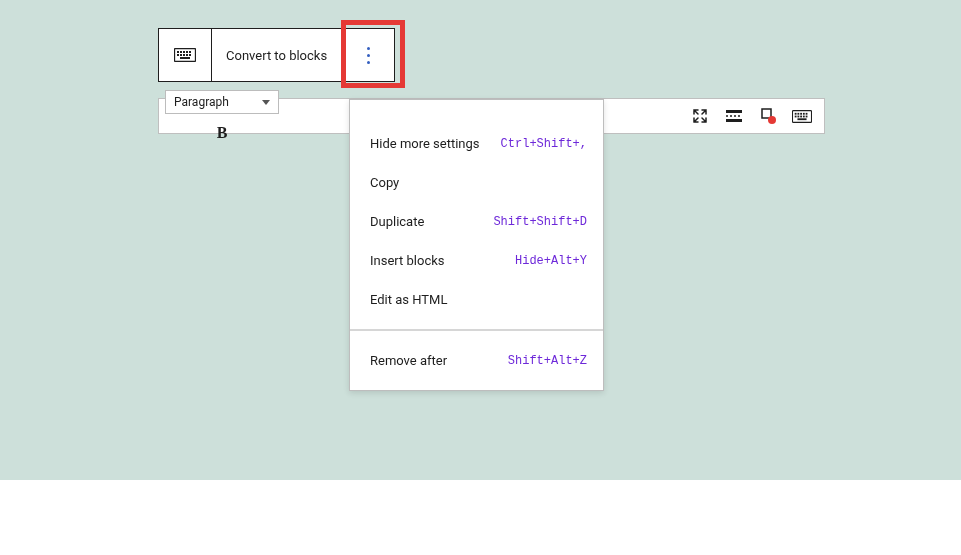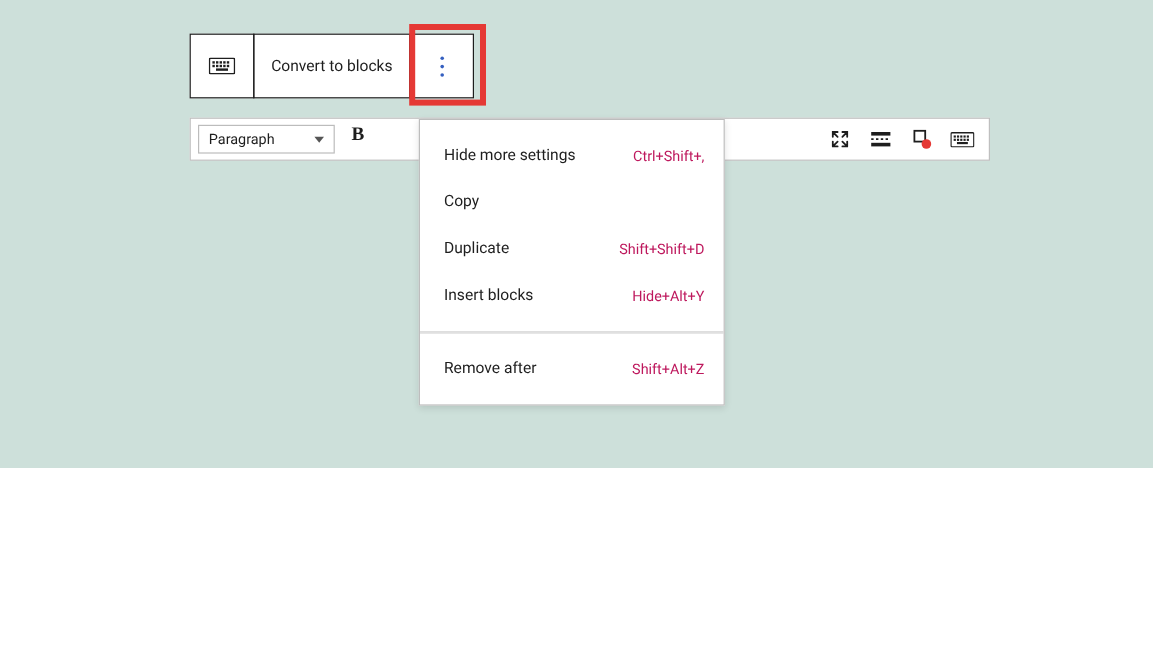--- a/index.html
+++ b/index.html
@@ -7,21 +7,21 @@
     margin: 0;
     padding: 0;
     font-family: -apple-system, BlinkMacSystemFont, "Segoe UI", Roboto, sans-serif;
     font-size: 13px;
     color: #1e1e1e;
     background: #fff;
   }
   .canvas {
     position: relative;
     width: 961px;
-    height: 390px;
+    height: 555px;
     overflow: hidden;
   }
   .mint-bg {
     position: absolute;
     top: 0;
     left: 0;
     width: 961px;
     height: 480px;
     background: #cde0da;
   }
@@ -79,21 +79,23 @@
     height: 36px;
     background: #fff;
     border: 1px solid #bfbfbf;
     display: flex;
     align-items: center;
     justify-content: space-between;
     padding: 0 6px;
   }
   .left-tools {
     display: flex;
+    align-items: center;
     gap: 10px;
+    flex-direction: column;
   }
   .para-select {
     width: 114px;
     height: 24px;
     border: 1px solid #bcbcbc;
     display: flex;
     align-items: center;
     justify-content: space-between;
     padding: 0 8px;
     background: #fff;
@@ -121,33 +123,33 @@
 
   .dropdown {
     position: absolute;
     top: 99px;
     left: 349px;
     width: 255px;
     background: #fff;
     border: 1px solid #bdbdbd;
     z-index: 10;
     box-shadow: 0 2px 6px rgba(0,0,0,0.12);
-    padding-top: 10px;
+    padding-top: 24px;
   }
   .dd-section { padding: 0 0 10px 0; }
   .dd-sep { height: 1px; background: #d6d6d6; margin: 0; }
   .dd-item {
     display: flex;
     align-items: center;
     justify-content: space-between;
     padding: 12px 16px 12px 20px;
     cursor: pointer;
     white-space: nowrap;
   }
-  .dd-shortcut { color: #be185d; font-size: 12px; }
+  .dd-shortcut { color: #6d28d9; font-size: 12px; font-family: Liberation Mono, monospace; }
 </style>
 </head>
 <body>
 
 <div class="canvas">
   <div class="mint-bg"></div>
 
   <div class="toolbar-top">
     <div class="cell first cell-kb">
       <span class="kb-icon">
@@ -237,20 +239,23 @@
         <span>Copy</span>
       </div>
       <div class="dd-item">
         <span>Duplicate</span>
         <span class="dd-shortcut">Shift+Shift+D</span>
       </div>
       <div class="dd-item">
         <span>Insert blocks</span>
         <span class="dd-shortcut">Hide+Alt+Y</span>
       </div>
+      <div class="dd-item">
+        <span>Edit as HTML</span>
+      </div>
     </div>
     <div class="dd-sep"></div>
     <div class="dd-sep"></div>
     <div class="dd-section" style="padding-top:10px;">
       <div class="dd-item">
         <span>Remove after</span>
         <span class="dd-shortcut">Shift+Alt+Z</span>
       </div>
     </div>
   </div>

